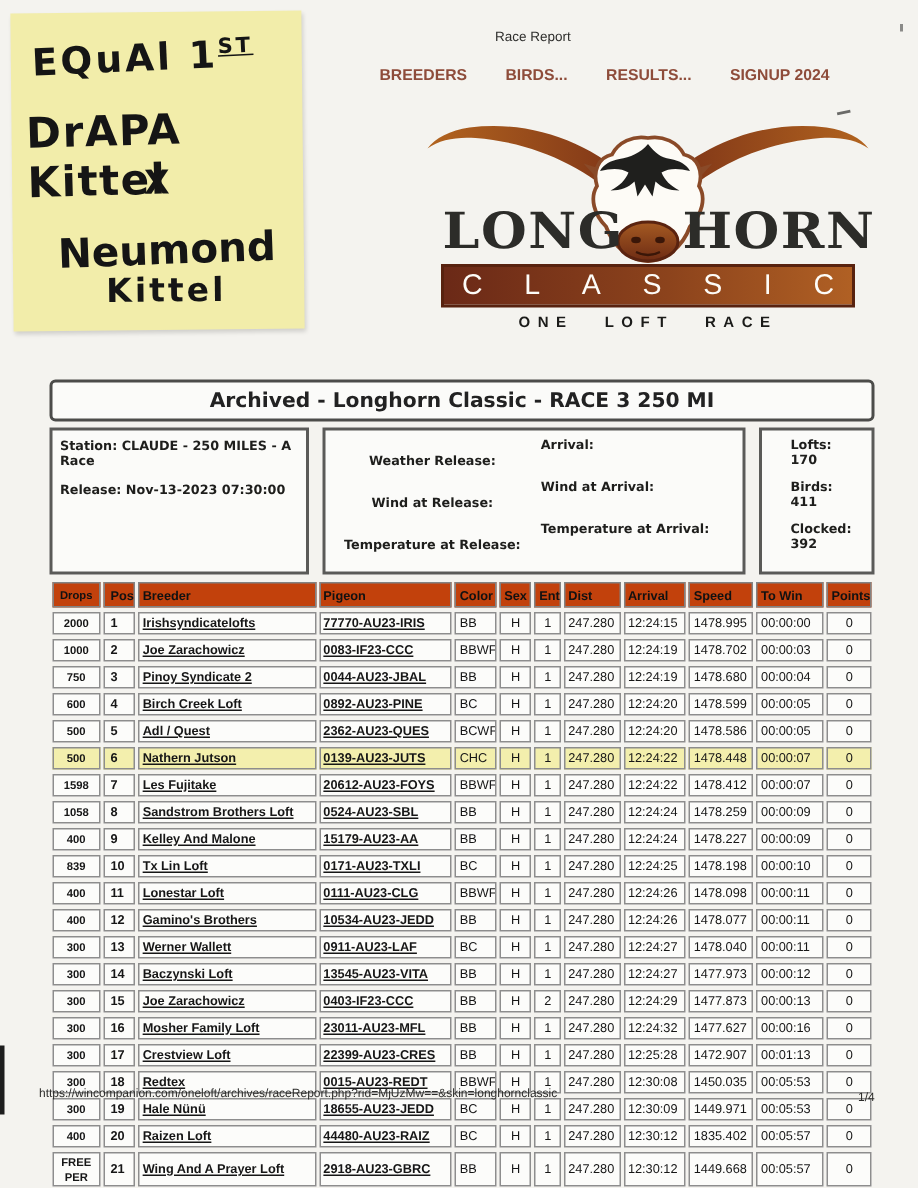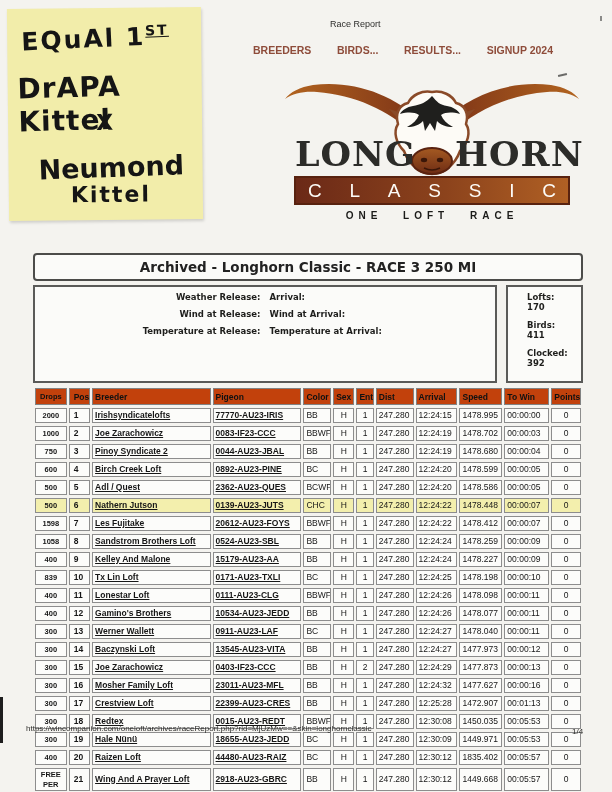--- a/index.html
+++ b/index.html
@@ -44,21 +44,21 @@
   .title-box{border:2px solid #4c4c4a;border-radius:4px;background:#fbfbf9;height:24px;
         display:flex;align-items:center;justify-content:center;font-family:"DejaVu Sans",sans-serif;
         font-weight:bold;font-size:13.5px;color:#222;}
   .info-row{display:flex;gap:9px;margin-top:4px;}
   .ibox{border:2px solid #5a5a58;background:#fbfbf9;box-sizing:border-box;
         font-family:"DejaVu Sans",sans-serif;font-weight:bold;font-size:8.5px;color:#1e1e1c;}
   .ibox.left{width:173px;padding:6px 5px;}
   .ibox.left div{margin-bottom:9px;}
   .ibox.mid{flex:1;padding:5px 8px;}
   .pairs{display:grid;grid-template-columns:1fr 1fr;column-gap:9px;row-height:14px;}
-  .pairs .k{text-align:right;margin-bottom:7px;}
+  .pairs .k{text-align:center;margin-bottom:7px;margin-top:11px;}
   .pairs .v{text-align:left;margin-bottom:7px;}
   .ibox.right{width:77px;padding:5px 19px;}
   .ibox.right div{margin-bottom:8px;}
 
   
   table.results{border-collapse:separate;border-spacing:2px 3px;table-layout:fixed;
         width:550px;margin-top:2px;font-size:8.5px;}
   .results th{background:#c2410c;border:1px solid #828282;font-weight:bold;text-align:left;
         padding:2px 2px;height:11px;line-height:10px;color:#111;}
   .results td{background:#fcfcfa;border:1px solid #8d8d8d;padding:1px 2px;height:11px;
@@ -143,20 +143,24 @@
       <span>I</span>
       <span>C</span>
     </div>
   <div class="tagline">ONE LOFT RACE</div>
 </div>
 
 <div class="abs card">
   <div class="title-box">Archived - Longhorn Classic - RACE 3 250 MI</div>
 
   <div class="info-row">
+    <div class="ibox left">
+      <div>Station: CLAUDE - 250 MILES - A Race</div>
+      <div>Release: Nov-13-2023 07:30:00</div>
+    </div>
     <div class="ibox mid">
       <div class="pairs">
         <div class="k">Weather Release:</div>
         <div class="v">Arrival:</div>
         <div class="k">Wind at Release:</div>
         <div class="v">Wind at Arrival:</div>
         <div class="k">Temperature at Release:</div>
         <div class="v">Temperature at Arrival:</div>
       </div>
     </div>

